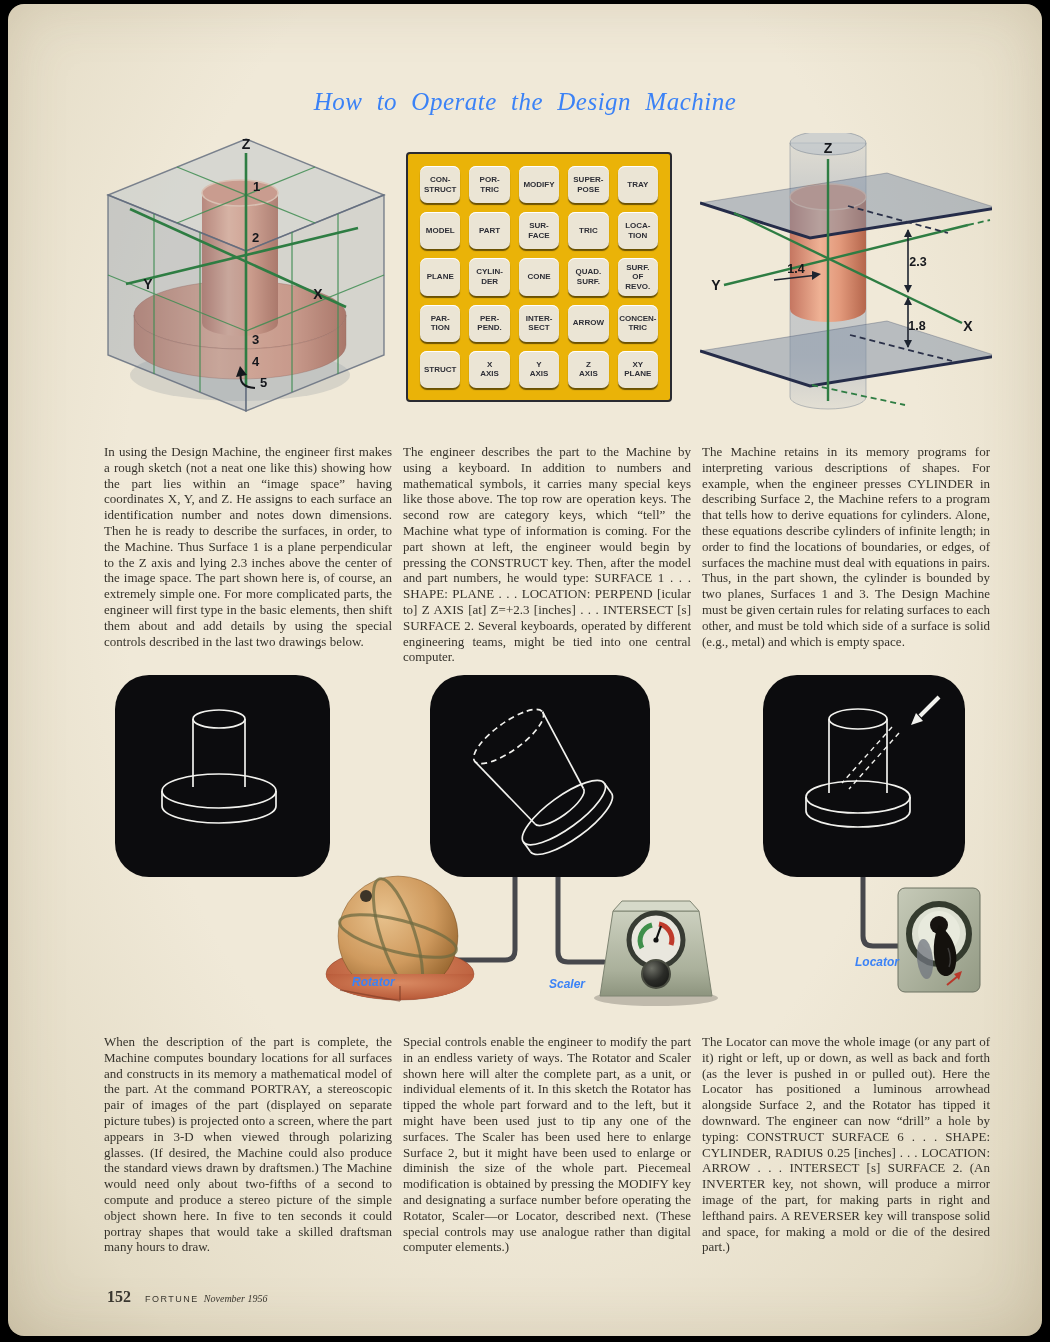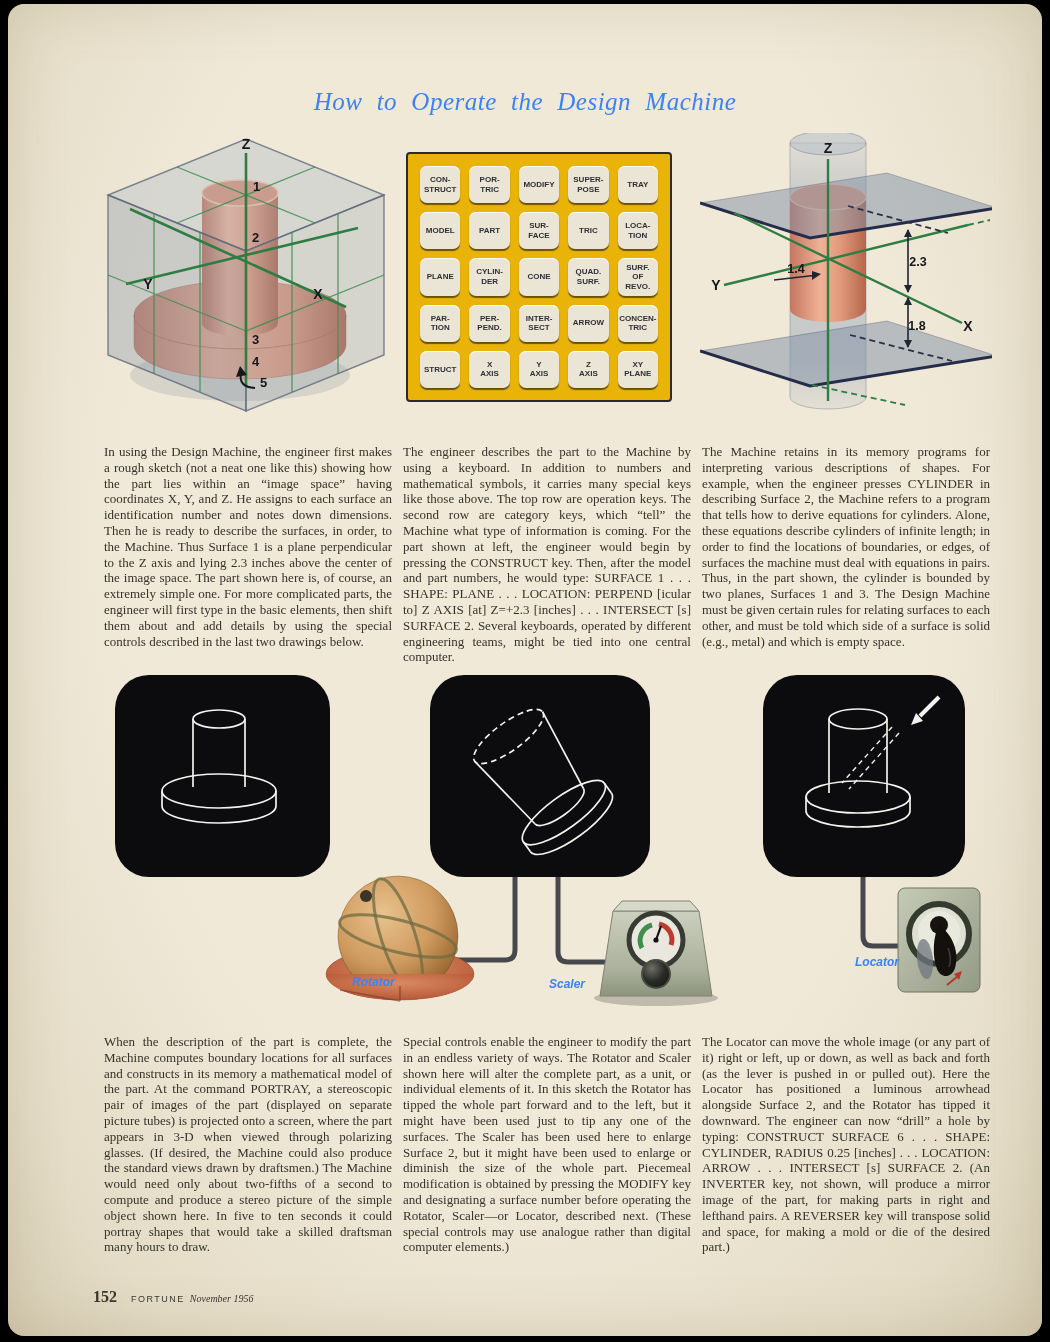--- a/index.html
+++ b/index.html
@@ -21,21 +21,21 @@
   .key{background:#ebe5d5;border-radius:7px;box-shadow:0 2px 1px rgba(0,0,0,.55), inset 0 1px 0 #fff;
        display:flex;align-items:center;justify-content:center;text-align:center;
        font-family:"Liberation Sans",sans-serif;font-weight:bold;font-size:8px;line-height:1.2;
        color:#2e2f37;white-space:pre-line;}
   .col{position:absolute;width:288px;font-size:13px;line-height:15.8px;text-align:justify;
        color:#35322b;margin-top:12px;}
   .col.r1{top:432px;} .col.r2{top:1022px;}
   .c1{left:104px;} .c2{left:403px;} .c3{left:702px;}
   .devlabel{position:absolute;font-family:"Liberation Sans",sans-serif;font-weight:bold;
             font-size:12px;color:#3b82f6;font-style:italic;}
-  .footer{position:absolute;left:93px;top:1288px;color:#3a372f;}
+  .footer{position:absolute;left:107px;top:1288px;color:#3a372f;}
   .footer .pn{font-weight:bold;font-size:16px;}
   .footer .mag{font-family:"Liberation Sans",sans-serif;font-size:9px;letter-spacing:1.5px;margin-left:14px;}
   .footer .iss{font-style:italic;font-size:10px;margin-left:5px;}
   text{font-family:"Liberation Sans",sans-serif;}
   .axlbl{font-weight:bold;font-size:14px;fill:#15171c;}
   .num{font-weight:bold;font-size:13px;fill:#15171c;}
   .dim{font-weight:bold;font-size:12.5px;fill:#15171c;}
 </style>
 </head>
 <body>

